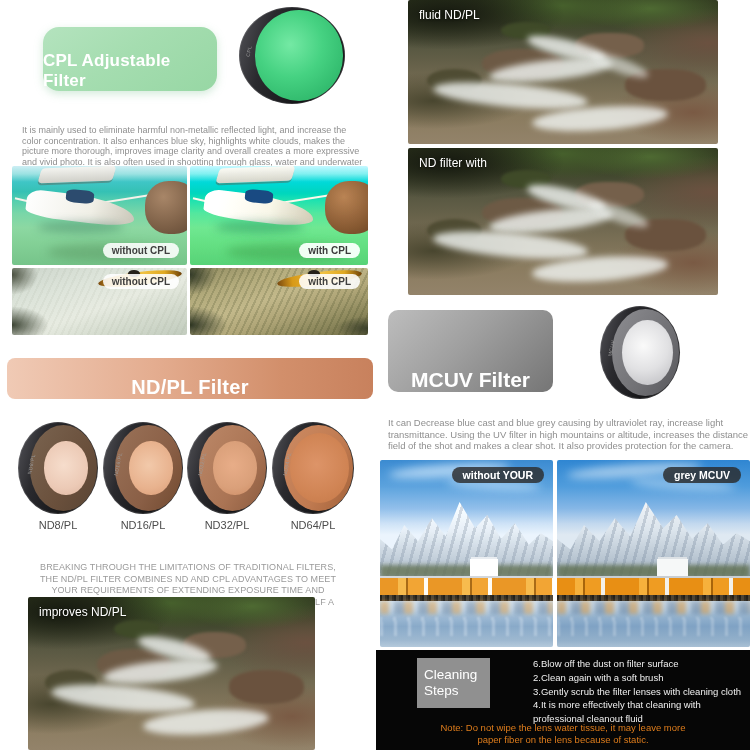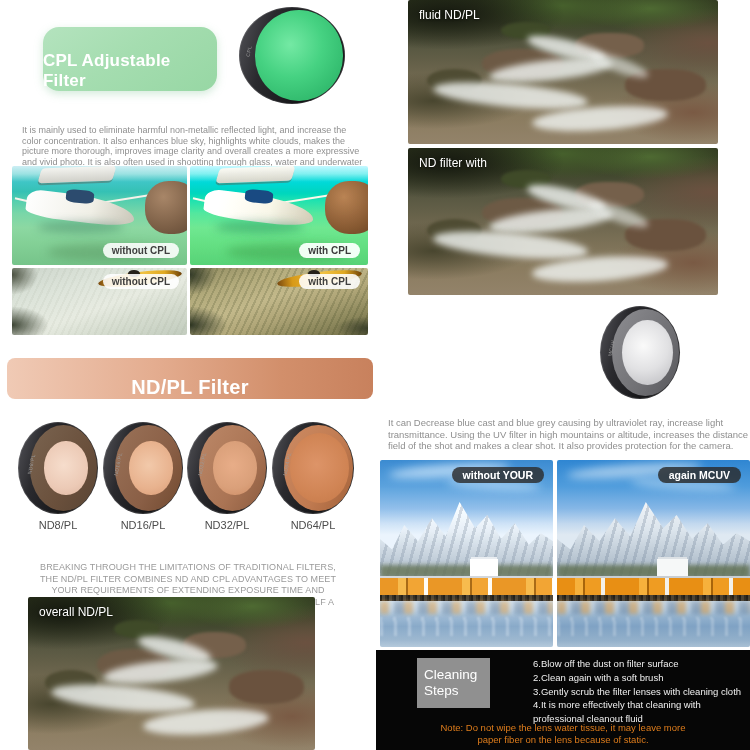--- a/index.html
+++ b/index.html
@@ -228,21 +228,21 @@
   <div class="photo stream" style="left:28px; top:597px; width:287px; height:153px;">
     <div class="rk rk1"></div>
     <div class="rk rk2"></div>
     <div class="rk rk3"></div>
     <div class="rk rk4"></div>
     <div class="rk rk5"></div>
     <div class="wt wt1"></div>
     <div class="wt wt2"></div>
     <div class="wt wt3"></div>
     <div class="wt wt4"></div>
-    <div class="label-plain">overall ND/PL</div>
+    <div class="label-plain">improves ND/PL</div>
   </div>
 
   <div class="photo stream" style="left:408px; top:0px; width:310px; height:144px;">
     <div class="rk rk1"></div>
     <div class="rk rk2"></div>
     <div class="rk rk3"></div>
     <div class="rk rk4"></div>
     <div class="rk rk5"></div>
     <div class="wt wt1"></div>
     <div class="wt wt2"></div>
@@ -259,20 +259,23 @@
     <div class="rk rk4"></div>
     <div class="rk rk5"></div>
     <div class="wt wt1"></div>
     <div class="wt wt2"></div>
     <div class="wt wt3"></div>
     <div class="wt wt4"></div>
     <div class="wt wt5"></div>
     <div class="label-plain">ND filter with</div>
   </div>
 
+  <div class="abs banner mcuv-banner">
+    <span>MCUV Filter</span>
+  </div>
 
   <div class="lens mcuv" style="left:600px; top:306px; width:80px; height:93px;">
     <div class="body"></div>
     <div class="glass"></div>
     <div class="core"></div>
     <div class="ringtext">MCUV</div>
   </div>
 
   <p class="abs para mcuv-desc">It can Decrease blue cast and blue grey causing by ultraviolet ray, increase light transmittance. Using the UV filter in high mountains or altitude, increases the distance field of the shot and makes a clear shot. It also provides protection for the camera.</p>
 
@@ -294,21 +297,21 @@
     <div class="vg-cloud1"></div>
     <div class="vg-cloud2"></div>
     <div class="vg-mtn"></div>
     <div class="vg-green"></div>
     <div class="vg-whitehouse"></div>
     <div class="vg-houses"></div>
     <div class="vg-pilings"></div>
     <div class="vg-water"></div>
     <div class="vg-reflect"></div>
     <div class="vg-streak"></div>
-    <div class="pill-dark">again MCUV</div>
+    <div class="pill-dark">grey MCUV</div>
   </div>
 
   <div class="abs cleaning-panel">
     <div class="cleaning-box">
       <span>Cleaning Steps</span>
     </div>
     <ul class="steps">
       <li>6.Blow off the dust on filter surface</li>
       <li>2.Clean again with a soft brush</li>
       <li>3.Gently scrub the filter lenses with cleaning cloth</li>

